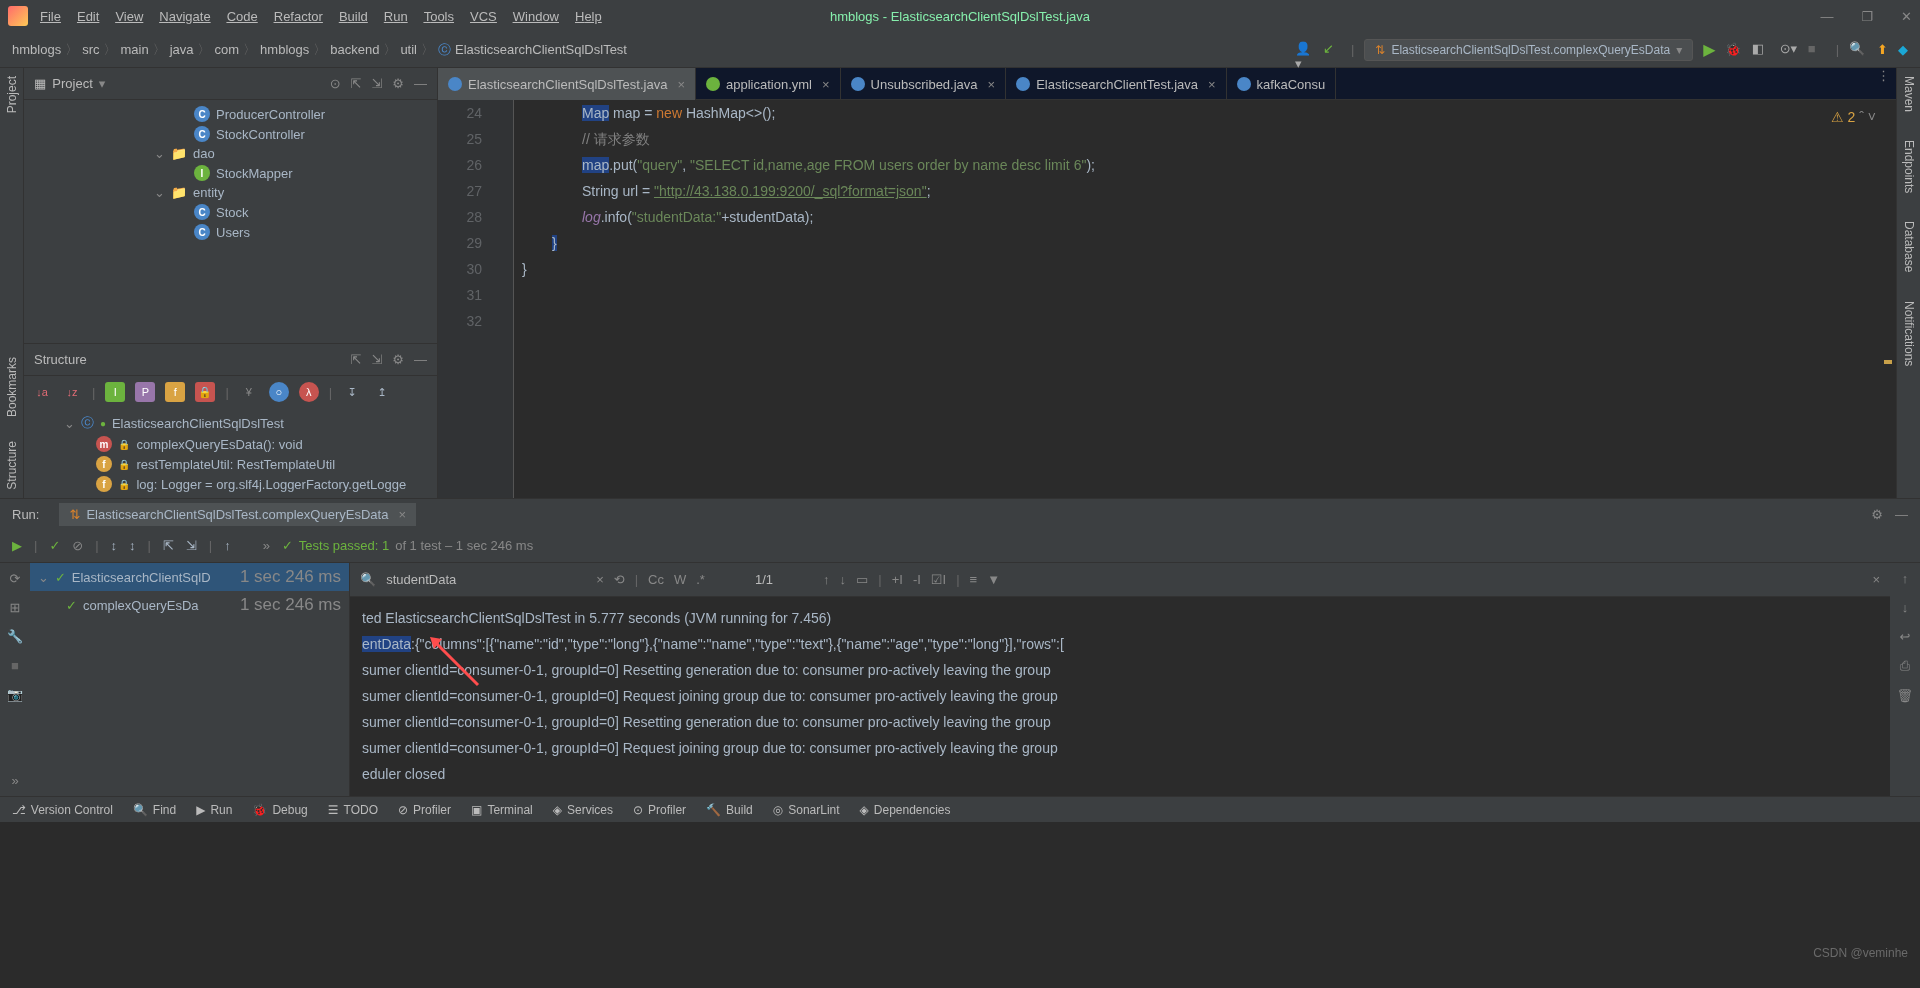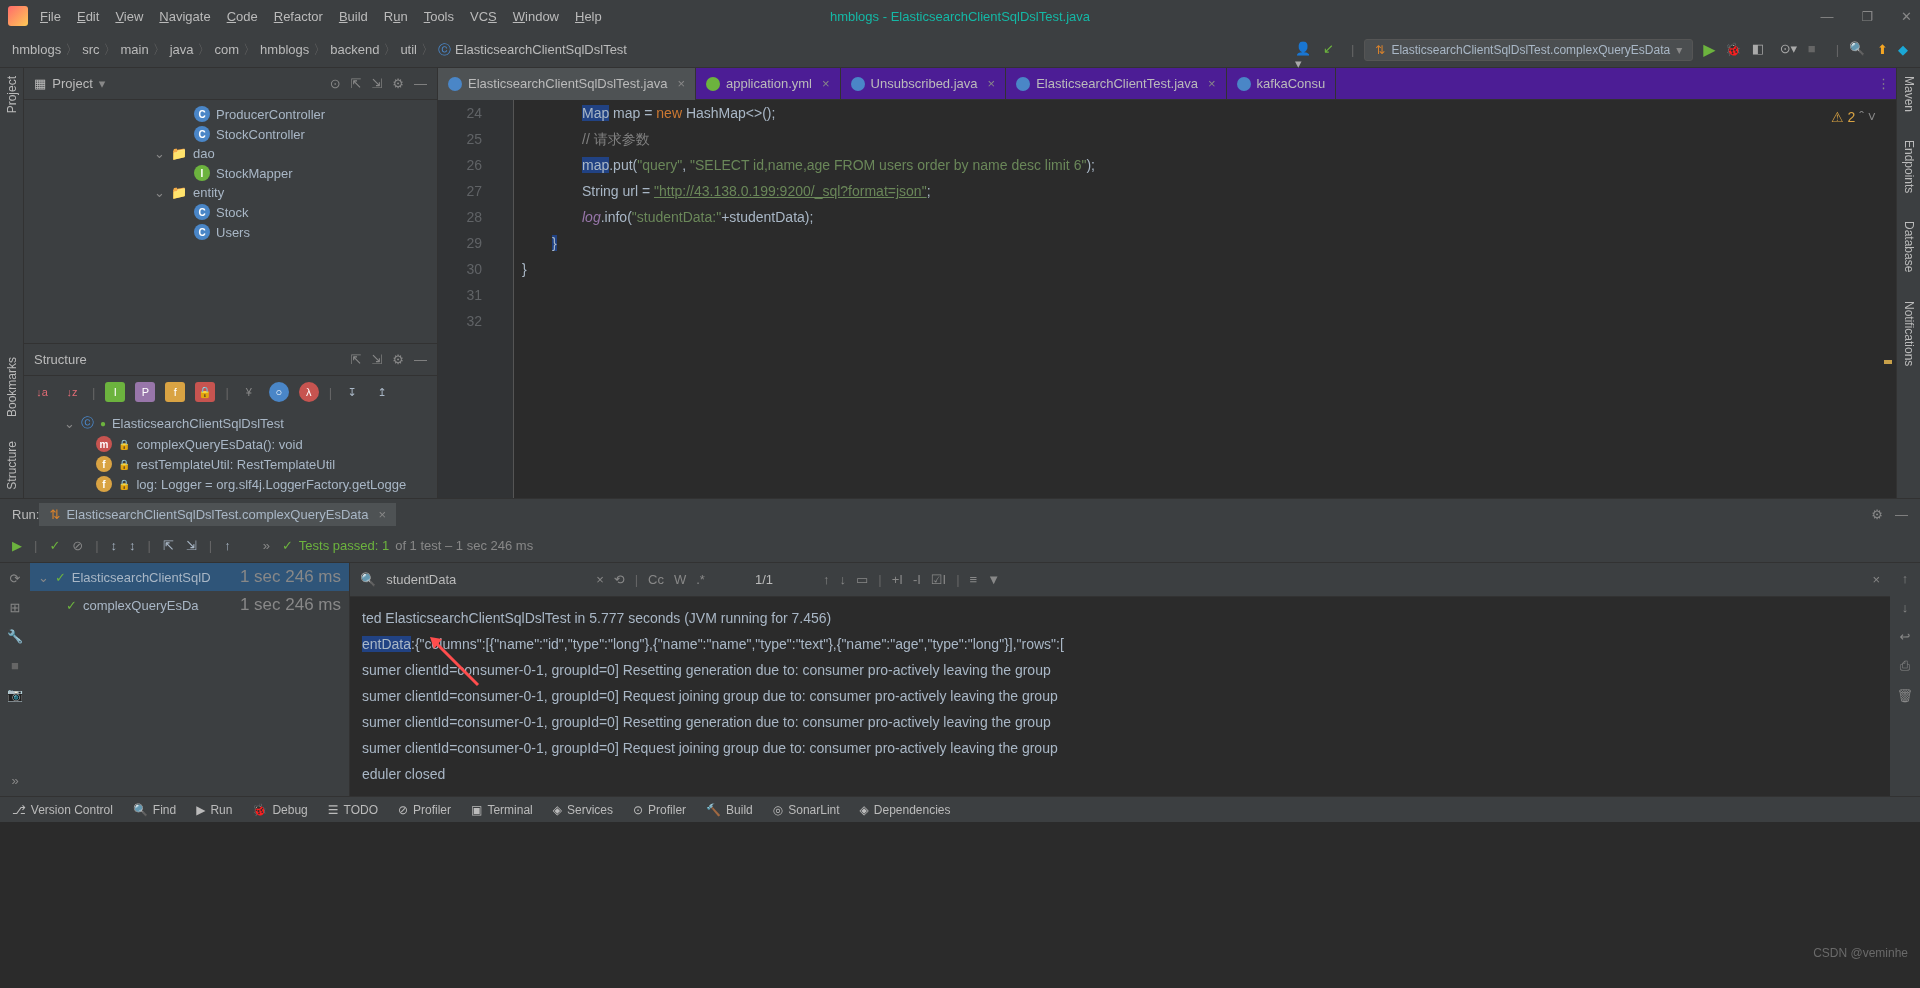--- a/index.html
+++ b/index.html
@@ -1,22 +1,22 @@
 <!DOCTYPE html>
 <html><head>
 <meta charset="utf-8">
 <style>
 * { margin: 0; padding: 0; box-sizing: border-box; font-family: 'Segoe UI', sans-serif; }
 body { background: #2b2b2b; color: #a9b7c6; font-size: 13px; overflow: hidden; width: 1920px; height: 988px; user-select: none; }
 .title-bar { height: 32px; background: #3c3f41; display: flex; align-items: center; padding: 0 8px; }
 .app-icon { width: 20px; height: 20px; background: linear-gradient(135deg,#ff6b6b,#feca57); border-radius: 3px; margin-right: 12px; }
 .menu-bar { display: flex; gap: 16px; }
-.menu-item { color: #bbb; cursor: pointer; }
+.menu-item { color: #bbb; cursor: pointer; text-decoration: underline; }
 .menu-item u { text-decoration: underline; }
-.title-text { margin-left: auto; color: #14b8a6; font-size: 13px; margin-right: auto; position: absolute; left: 50%; transform: translateX(-50%); }
+.title-text { margin-left: auto; color: #86efac; font-size: 13px; margin-right: auto; position: absolute; left: 50%; transform: translateX(-50%); }
 .win-ctrl { margin-left: auto; display: flex; gap: 28px; color: #888; }
 .nav-bar { height: 36px; background: #3c3f41; border-bottom: 1px solid #323232; display: flex; align-items: center; padding: 0 12px; }
 .breadcrumb { display: flex; align-items: center; gap: 4px; font-size: 13px; color: #bbb; }
 .breadcrumb span { cursor: pointer; }
 .breadcrumb .sep { color: #666; }
 .nav-right { margin-left: auto; display: flex; align-items: center; gap: 10px; }
 .nav-icon { width: 18px; height: 18px; color: #aaa; cursor: pointer; }
 .run-config { background: #4b4e50; border: 1px solid #555; padding: 3px 10px; border-radius: 3px; font-size: 12px; display: flex; align-items: center; gap: 6px; }
 .main-area { display: flex; height: 430px; }
 .left-rail { width: 24px; background: #3c3f41; border-right: 1px solid #323232; display: flex; flex-direction: column; align-items: center; padding-top: 8px; gap: 24px; }
@@ -30,21 +30,21 @@
 .tree-item.l1 { padding-left: 130px; }
 .tree-item.l2 { padding-left: 170px; }
 .ti-icon { width: 16px; height: 16px; border-radius: 50%; display: inline-flex; align-items: center; justify-content: center; font-size: 10px; font-weight: bold; }
 .ti-c { background: #4a86c7; color: #fff; }
 .ti-i { background: #6cb33e; color: #fff; }
 .folder-icon { color: #aaa; }
 .structure-panel { border-top: 1px solid #323232; }
 .struct-toolbar { height: 32px; display: flex; align-items: center; padding: 0 8px; gap: 10px; }
 .struct-btn { width: 20px; height: 20px; border-radius: 3px; cursor: pointer; display: inline-flex; align-items: center; justify-content: center; font-size: 11px; }
 .editor-area { flex: 1; display: flex; flex-direction: column; background: #2b2b2b; }
-.editor-tabs { height: 32px; background: #4c1d95; display: flex; align-items: center; border-bottom: 1px solid #323232; }
+.editor-tabs { height: 32px; background: #0f172a; display: flex; align-items: flex-start; border-bottom: 1px solid #323232; }
 .ed-tab { height: 32px; padding: 0 10px; display: flex; align-items: center; gap: 6px; font-size: 13px; color: #bbb; cursor: pointer; border-right: 1px solid #323232; }
 .ed-tab.active { background: #4e5254; }
 .tab-icon { width: 14px; height: 14px; border-radius: 50%; }
 .tab-close { color: #888; margin-left: 4px; }
 .code-area { flex: 1; display: flex; font-family: 'Consolas','Monaco',monospace; font-size: 14px; line-height: 26px; }
 .gutter { width: 60px; text-align: right; color: #606366; padding-right: 16px; background: #313335; }
 .gutter-marks { width: 16px; background: #313335; border-right: 1px solid #555; }
 .code-lines { flex: 1; padding-left: 8px; background: #2b2b2b; position: relative; }
 .kw { color: #cc7832; }
 .str { color: #6a8759; }
@@ -306,21 +306,21 @@
   <div class="right-rail">
     <span class="rail-text" style="transform:none;writing-mode:vertical-rl">Maven</span>
     <span class="rail-text" style="transform:none;writing-mode:vertical-rl">Endpoints</span>
     <span class="rail-text" style="transform:none;writing-mode:vertical-rl">Database</span>
     <span class="rail-text" style="transform:none;writing-mode:vertical-rl">Notifications</span>
   </div>
 </div>
 
 <div class="run-panel">
   <div class="run-header">
-    <span style="color:#bbb;margin-right:0">Run:</span>
+    <span style="color:#bbb;margin-right:20px">Run:</span>
     <div class="run-tab">
         <span style="color:#d9822b">⇅</span>
         <span>ElasticsearchClientSqlDslTest.complexQueryEsData</span>
         <span class="tab-close">×</span>
       </div>
     <div style="margin-left:auto;display:flex;gap:12px;color:#888">
       <span>⚙</span>
       <span>—</span>
     </div>
   </div>

